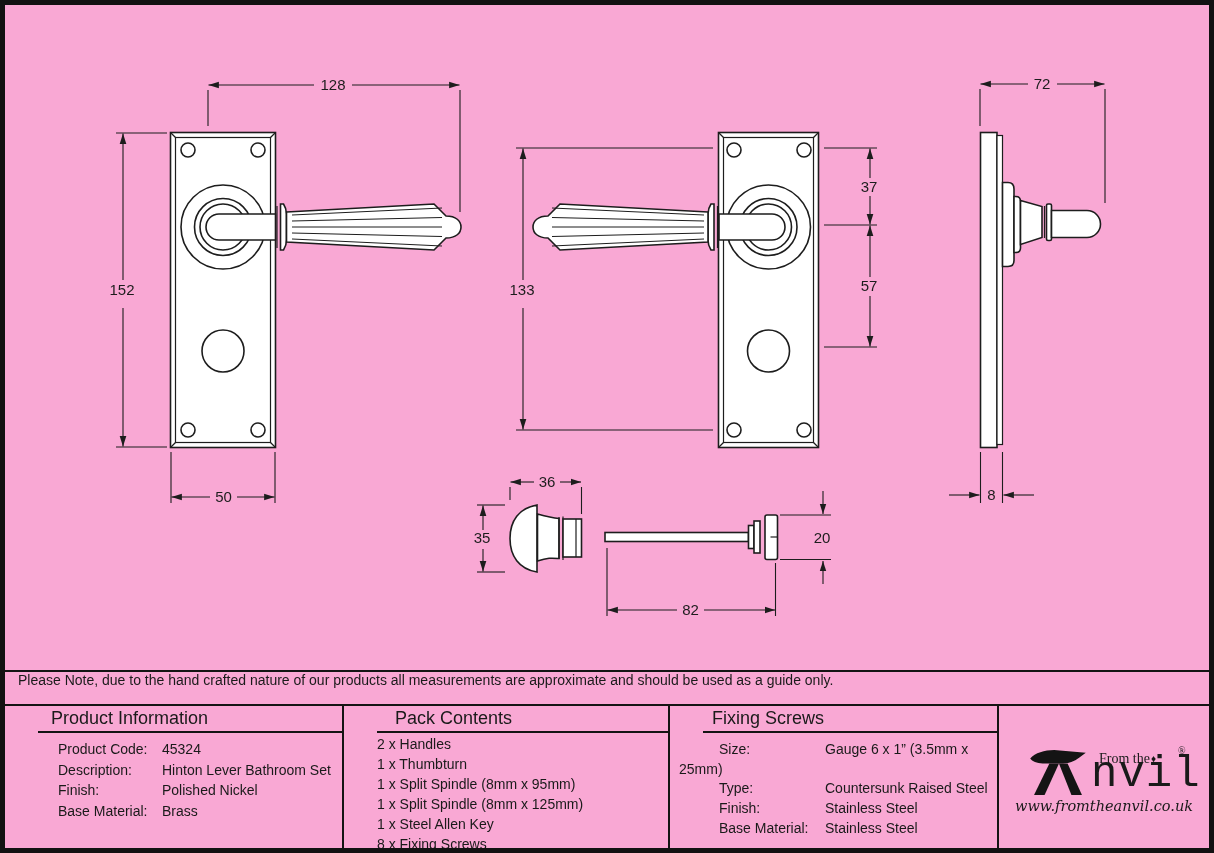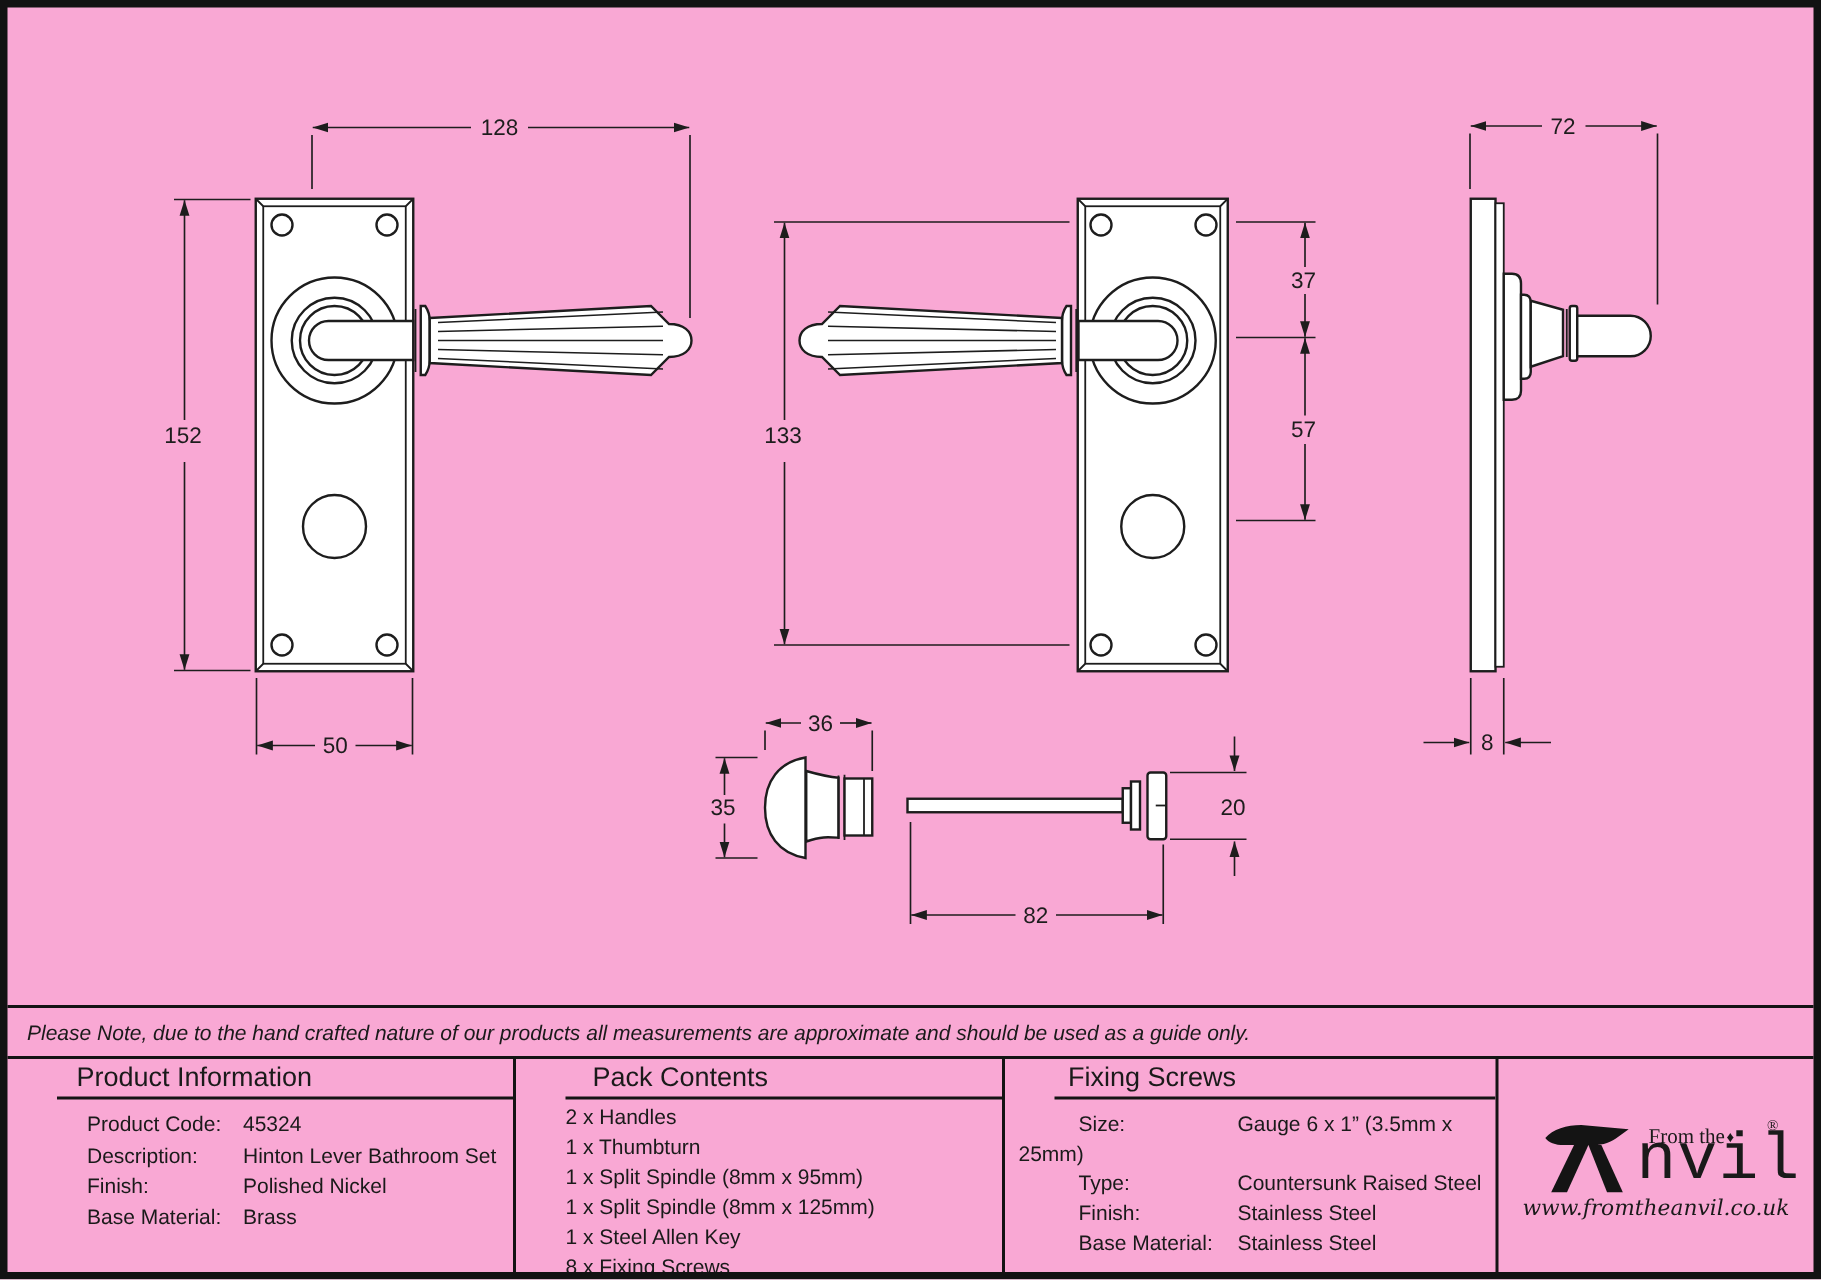--- a/index.html
+++ b/index.html
@@ -4,22 +4,22 @@
 <style>
   html,body{margin:0;padding:0;background:#e8e8e8;}
   #page{
     position:relative;width:1214px;height:853px;background:#f9a8d4;
     font-family:"Liberation Sans",sans-serif;color:#1a1a1a;overflow:hidden;
   }
   #page-border{position:absolute;inset:0;border:5px solid #121212;pointer-events:none;z-index:20;}
   #drawing-svg{position:absolute;left:0;top:0;}
   #note-row{
     position:absolute;left:5px;top:670px;width:1204px;height:34px;
-    border-top:2.5px solid #141414;display:flex;align-items:center;
-    padding-left:13px;box-sizing:border-box;font-size:14px;font-style:italic;
+    border-top:2.5px solid #141414;display:flex;
+    padding-left:13px;box-sizing:border-box;font-size:14px;
   }
   #spec-table{position:absolute;left:5px;top:704px;width:1204px;height:144px;border-top:2.5px solid #141414;box-sizing:border-box;}
   .col{position:absolute;top:0;height:100%;box-sizing:border-box;overflow:hidden;}
   #col-product{left:0;width:337px;}
   #col-pack{left:337px;width:326px;border-left:2.5px solid #141414;}
   #col-screws{left:663px;width:329px;border-left:2.5px solid #141414;}
   #col-logo{left:992px;width:212px;border-left:2.5px solid #141414;position:absolute;}
   .col-header{height:27px;border-bottom:2.5px solid #141414;box-sizing:border-box;
     display:flex;align-items:center;font-size:18px;margin-left:33px;}
   #col-product .col-header{padding-left:13px;}

